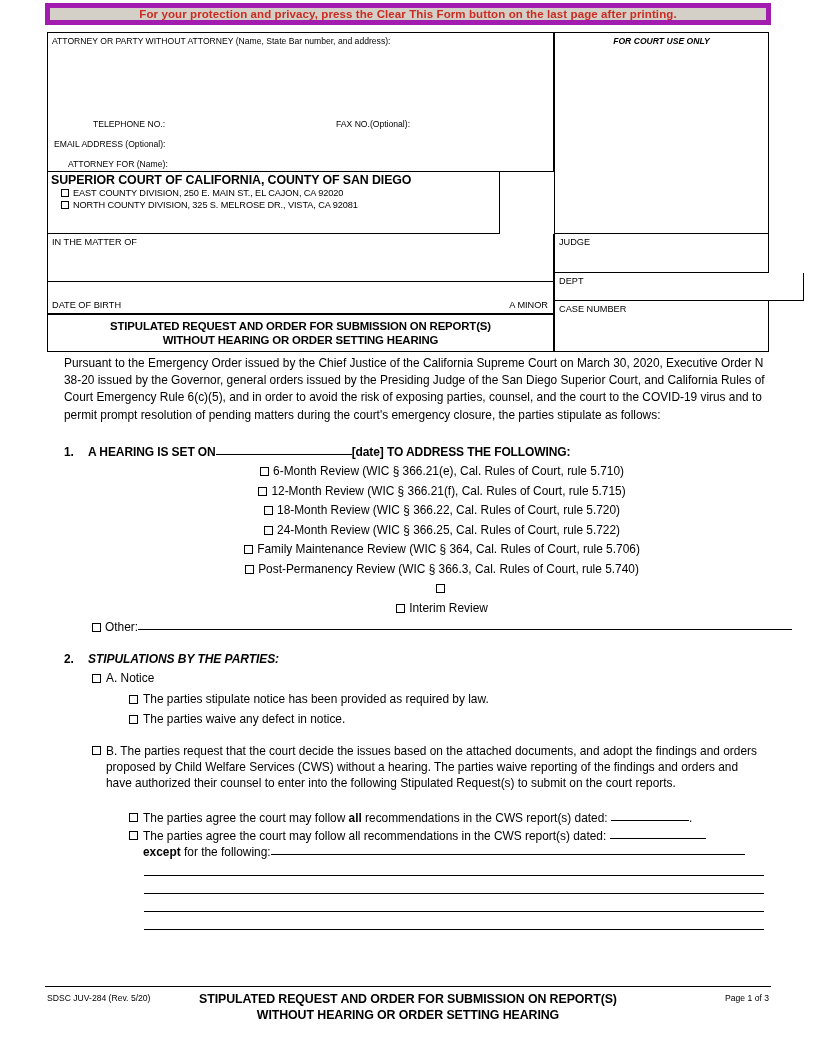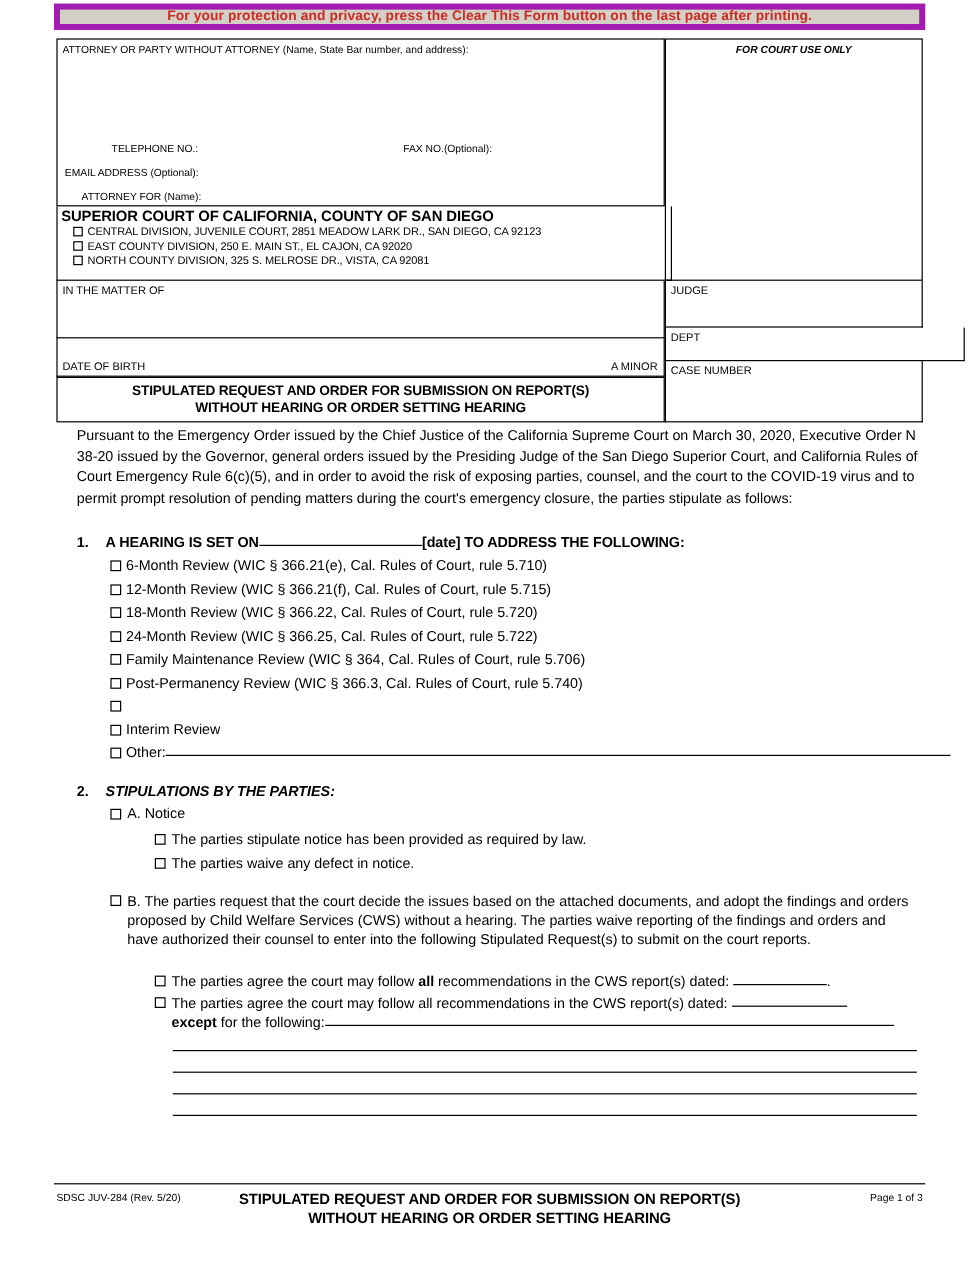--- a/index.html
+++ b/index.html
@@ -104,21 +104,21 @@
     text-align: center;
     font-size: 8.6px;
     font-weight: bold;
     font-style: italic;
   }
 
   
   .court-box {
     position: absolute;
     left: 0; top: 140px;
-    width: 513px;
+    width: 453px;
     height: 62px;
     border: 1px solid #000;
     border-top: none;
     box-sizing: border-box;
     padding: 1px 0 0 3px;
   }
   .court-title {
     font-size: 12.4px;
     font-weight: bold;
     letter-spacing: -0.1px;
@@ -263,20 +263,21 @@
     width: 136px;
     border-bottom: 1.3px solid #000;
     vertical-align: 1px;
   }
 
   .cklist { position: absolute; left: 92px; }
   .ckrow {
     display: flex;
     align-items: flex-start;
     height: 19.5px;
+    justify-content: center;
   }
   .ckrow .cb {
     width: 9px; height: 9px;
     border: 1.1px solid #000;
     box-sizing: border-box;
     flex: none;
     margin-top: 3px;
     margin-right: 4px;
     background: #fff;
   }
@@ -420,24 +421,20 @@
       <div class="email-label">EMAIL ADDRESS (Optional):</div>
       <div class="attorneyfor-label">ATTORNEY FOR (Name):</div>
     </div>
 
     <div class="court-use-box">
       <div class="court-use-label">FOR COURT USE ONLY</div>
     </div>
 
     <div class="court-box">
       <div class="court-title">SUPERIOR COURT OF CALIFORNIA, COUNTY OF SAN DIEGO</div>
-      <div class="division-row">
-        <span class="cb"></span>
-        <span>CENTRAL DIVISION, JUVENILE COURT, 2851 MEADOW LARK DR., SAN DIEGO, CA 92123</span>
-      </div>
       <div class="division-row">
         <span class="cb"></span>
         <span>EAST COUNTY DIVISION, 250 E. MAIN ST., EL CAJON, CA 92020</span>
       </div>
       <div class="division-row">
         <span class="cb"></span>
         <span>NORTH COUNTY DIVISION, 325 S. MELROSE DR., VISTA, CA 92081</span>
       </div>
     </div>
 

